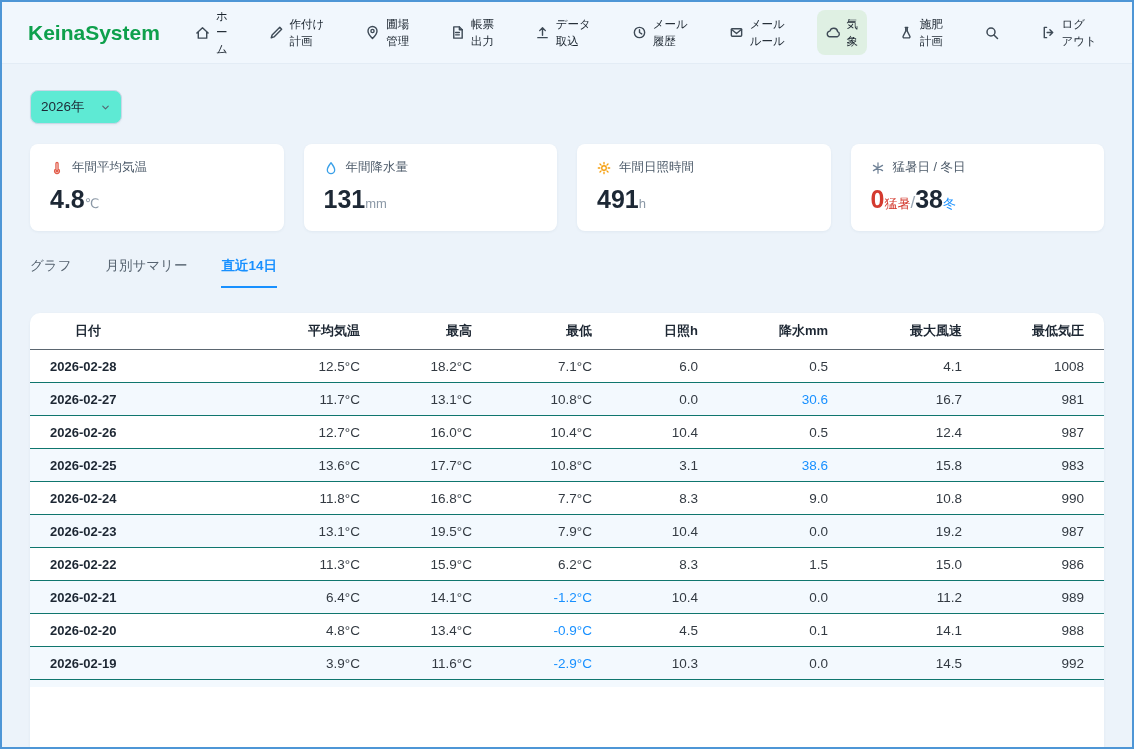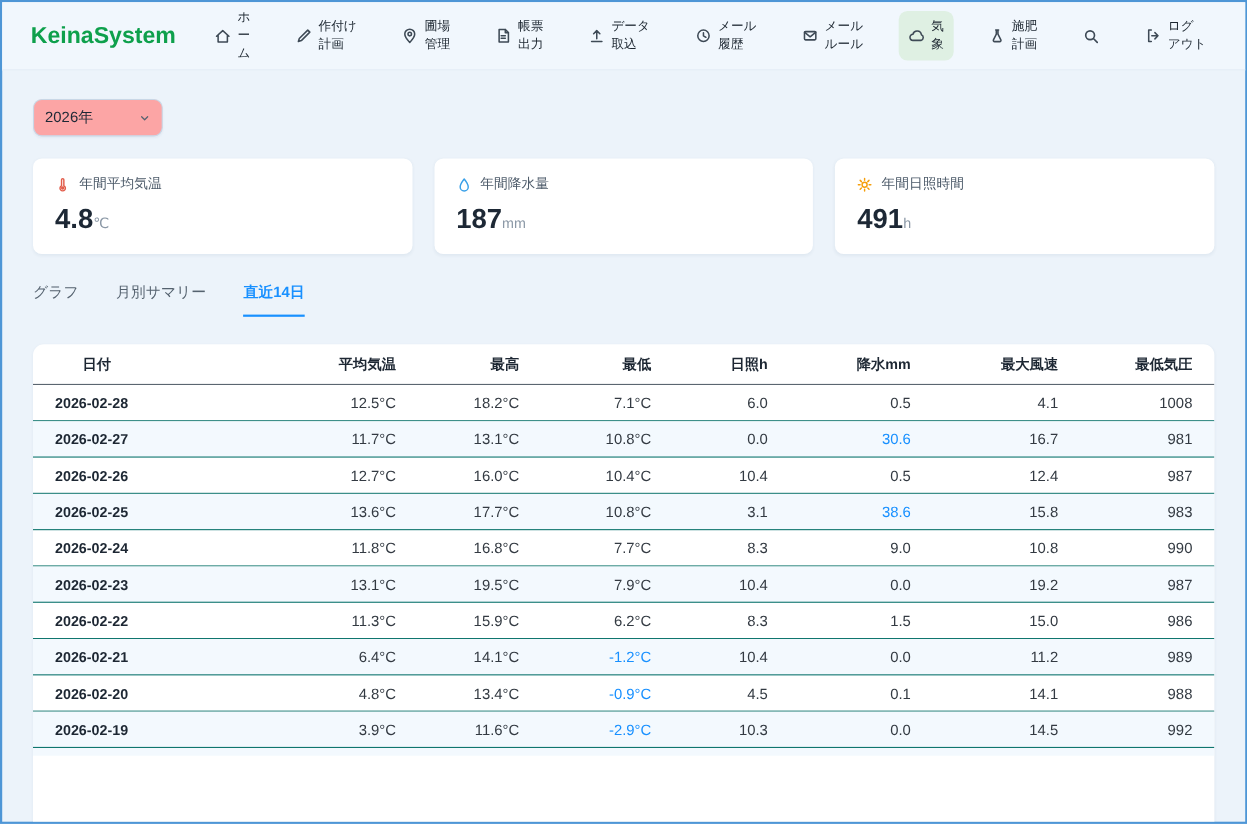--- a/index.html
+++ b/index.html
@@ -24,21 +24,21 @@
   .main { flex:1; padding:0 28px; overflow:hidden; display:flex; flex-direction:column; }
   .title-row { margin-top:30px; display:flex; align-items:center; }
   .title-cloud svg { stroke:#35a1ea; fill:none; stroke-width:1.7; stroke-linecap:round; stroke-linejoin:round; }
   .page-title { font-size:21px; font-weight:bold; color:#17202b; margin-left:10px; }
   .toggle-group { margin-left:auto; display:flex; background:#fff; border:1px solid #d3dfec;
                   border-radius:8px; overflow:hidden; }
   .toggle-btn { font-size:13px; padding:8px 17px; color:#1890ff; background:#fff; border:none;
                 cursor:pointer; font-family:inherit; }
   .toggle-btn.active { background:#1890ff; color:#fff; border-radius:7px; }
 
-  .year-select { margin-top:26px; width:118px; background:#fca5a5; border:1px solid #c9d7e6;
+  .year-select { margin-top:26px; width:92px; background:#5eead4; border:1px solid #c9d7e6;
                  border-radius:8px; padding:7px 10px; font-size:13.5px; color:#1d2835;
                  display:flex; align-items:center; justify-content:space-between;
                  box-shadow:0 1px 2px rgba(30,60,90,.05); cursor:pointer; }
   .year-select svg { stroke:#55626f; fill:none; stroke-width:1.6; stroke-linecap:round; stroke-linejoin:round; }
 
   
   .cards { display:flex; gap:20px; margin-top:20px; }
   .card { flex:1; background:#fff; border-radius:8px; padding:15px 20px 17px;
           box-shadow:0 1px 3px rgba(40,70,110,.06); }
   .card-head { display:flex; align-items:center; gap:8px; font-size:12.5px; color:#4c5a69; }
@@ -229,41 +229,58 @@
       <div class="card">
         <div class="card-head">
           <span class="icon-wrap">
             <svg width="14" height="14" viewBox="0 0 16 16" fill="none" stroke="#3aa0e8" stroke-width="1.5" stroke-linejoin="round">
                 <path d="M8 2S3.8 7.3 3.8 10.2a4.2 4.2 0 0 0 8.4 0C12.2 7.3 8 2 8 2z"></path>
               </svg>
           </span>
           <span>年間降水量</span>
         </div>
         <div class="card-value-row">
-          <span class="card-value">187</span>
+          <span class="card-value">131</span>
           <span class="card-unit">mm</span>
         </div>
       </div>
 
       <div class="card">
         <div class="card-head">
           <span class="icon-wrap">
             <svg width="14" height="14" viewBox="0 0 16 16" fill="none" stroke="#f59e0b" stroke-width="1.5" stroke-linecap="round">
                 <circle cx="8" cy="8" r="2.6"></circle>
                 <path d="M8 1.5v1.8M8 12.7v1.8M1.5 8h1.8M12.7 8h1.8M3.4 3.4l1.3 1.3M11.3 11.3l1.3 1.3M12.6 3.4l-1.3 1.3M4.7 11.3l-1.3 1.3"></path>
               </svg>
           </span>
           <span>年間日照時間</span>
         </div>
         <div class="card-value-row">
           <span class="card-value">491</span>
           <span class="card-unit">h</span>
         </div>
       </div>
 
+      <div class="card">
+        <div class="card-head">
+          <span class="icon-wrap">
+            <svg width="14" height="14" viewBox="0 0 16 16" fill="none" stroke="#6f8196" stroke-width="1.4" stroke-linecap="round">
+                <path d="M8 2v12M2.8 5l10.4 6M13.2 5L2.8 11"></path>
+              </svg>
+          </span>
+          <span>猛暑日 / 冬日</span>
+        </div>
+        <div class="card-value-row">
+          <span class="card-value red">0</span>
+          <span class="card-unit red">猛暑</span>
+          <span class="sep">/</span>
+          <span class="card-value">38</span>
+          <span class="blue-label">冬</span>
+        </div>
+      </div>
 
     </div>
 
     <div class="tabs">
       <div class="tab">グラフ</div>
       <div class="tab">月別サマリー</div>
       <div class="tab active">直近14日</div>
     </div>
 
     <div class="table-panel">

